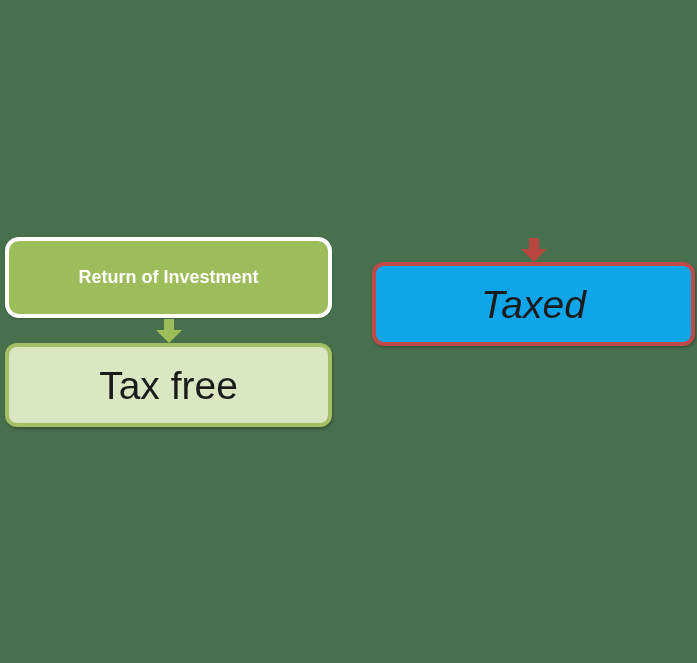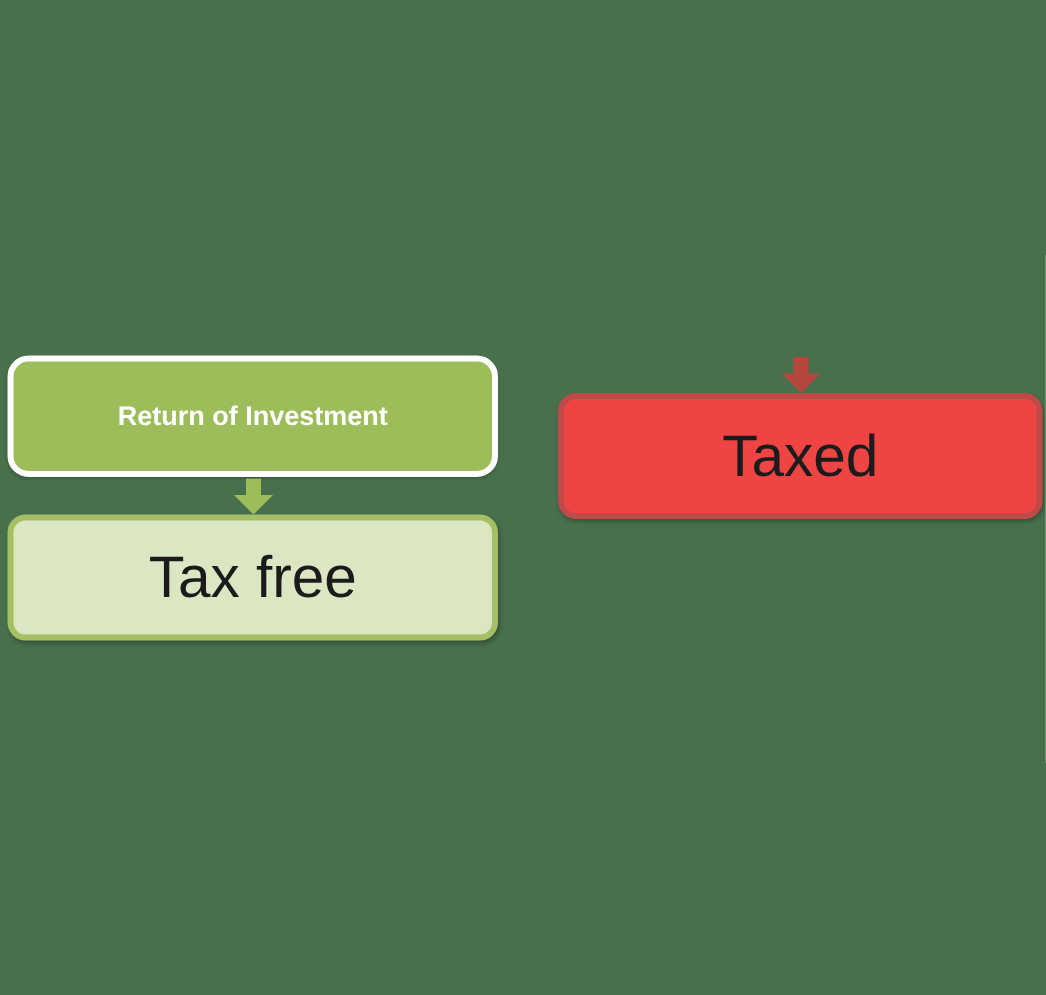--- a/index.html
+++ b/index.html
@@ -62,22 +62,23 @@
     display: flex;
     align-items: center;
     justify-content: center;
     box-shadow: 1px 2px 3px rgba(0,0,0,0.25);
   }
   .result-box.greenlight {
     background: #DBE7C3;
     border: 4px solid #A4BF64;
   }
   .result-box.pink {
-    background: #ef4444;
+    background: #0ea5e9;
     border: 4px solid #BE4B47;
+    font-style: italic;
   }
   .result-label {
     color: #1B1B1B;
     font-size: 39px;
     font-weight: 400;
     white-space: nowrap;
     line-height: 1;
   }
 </style>
 </head>

